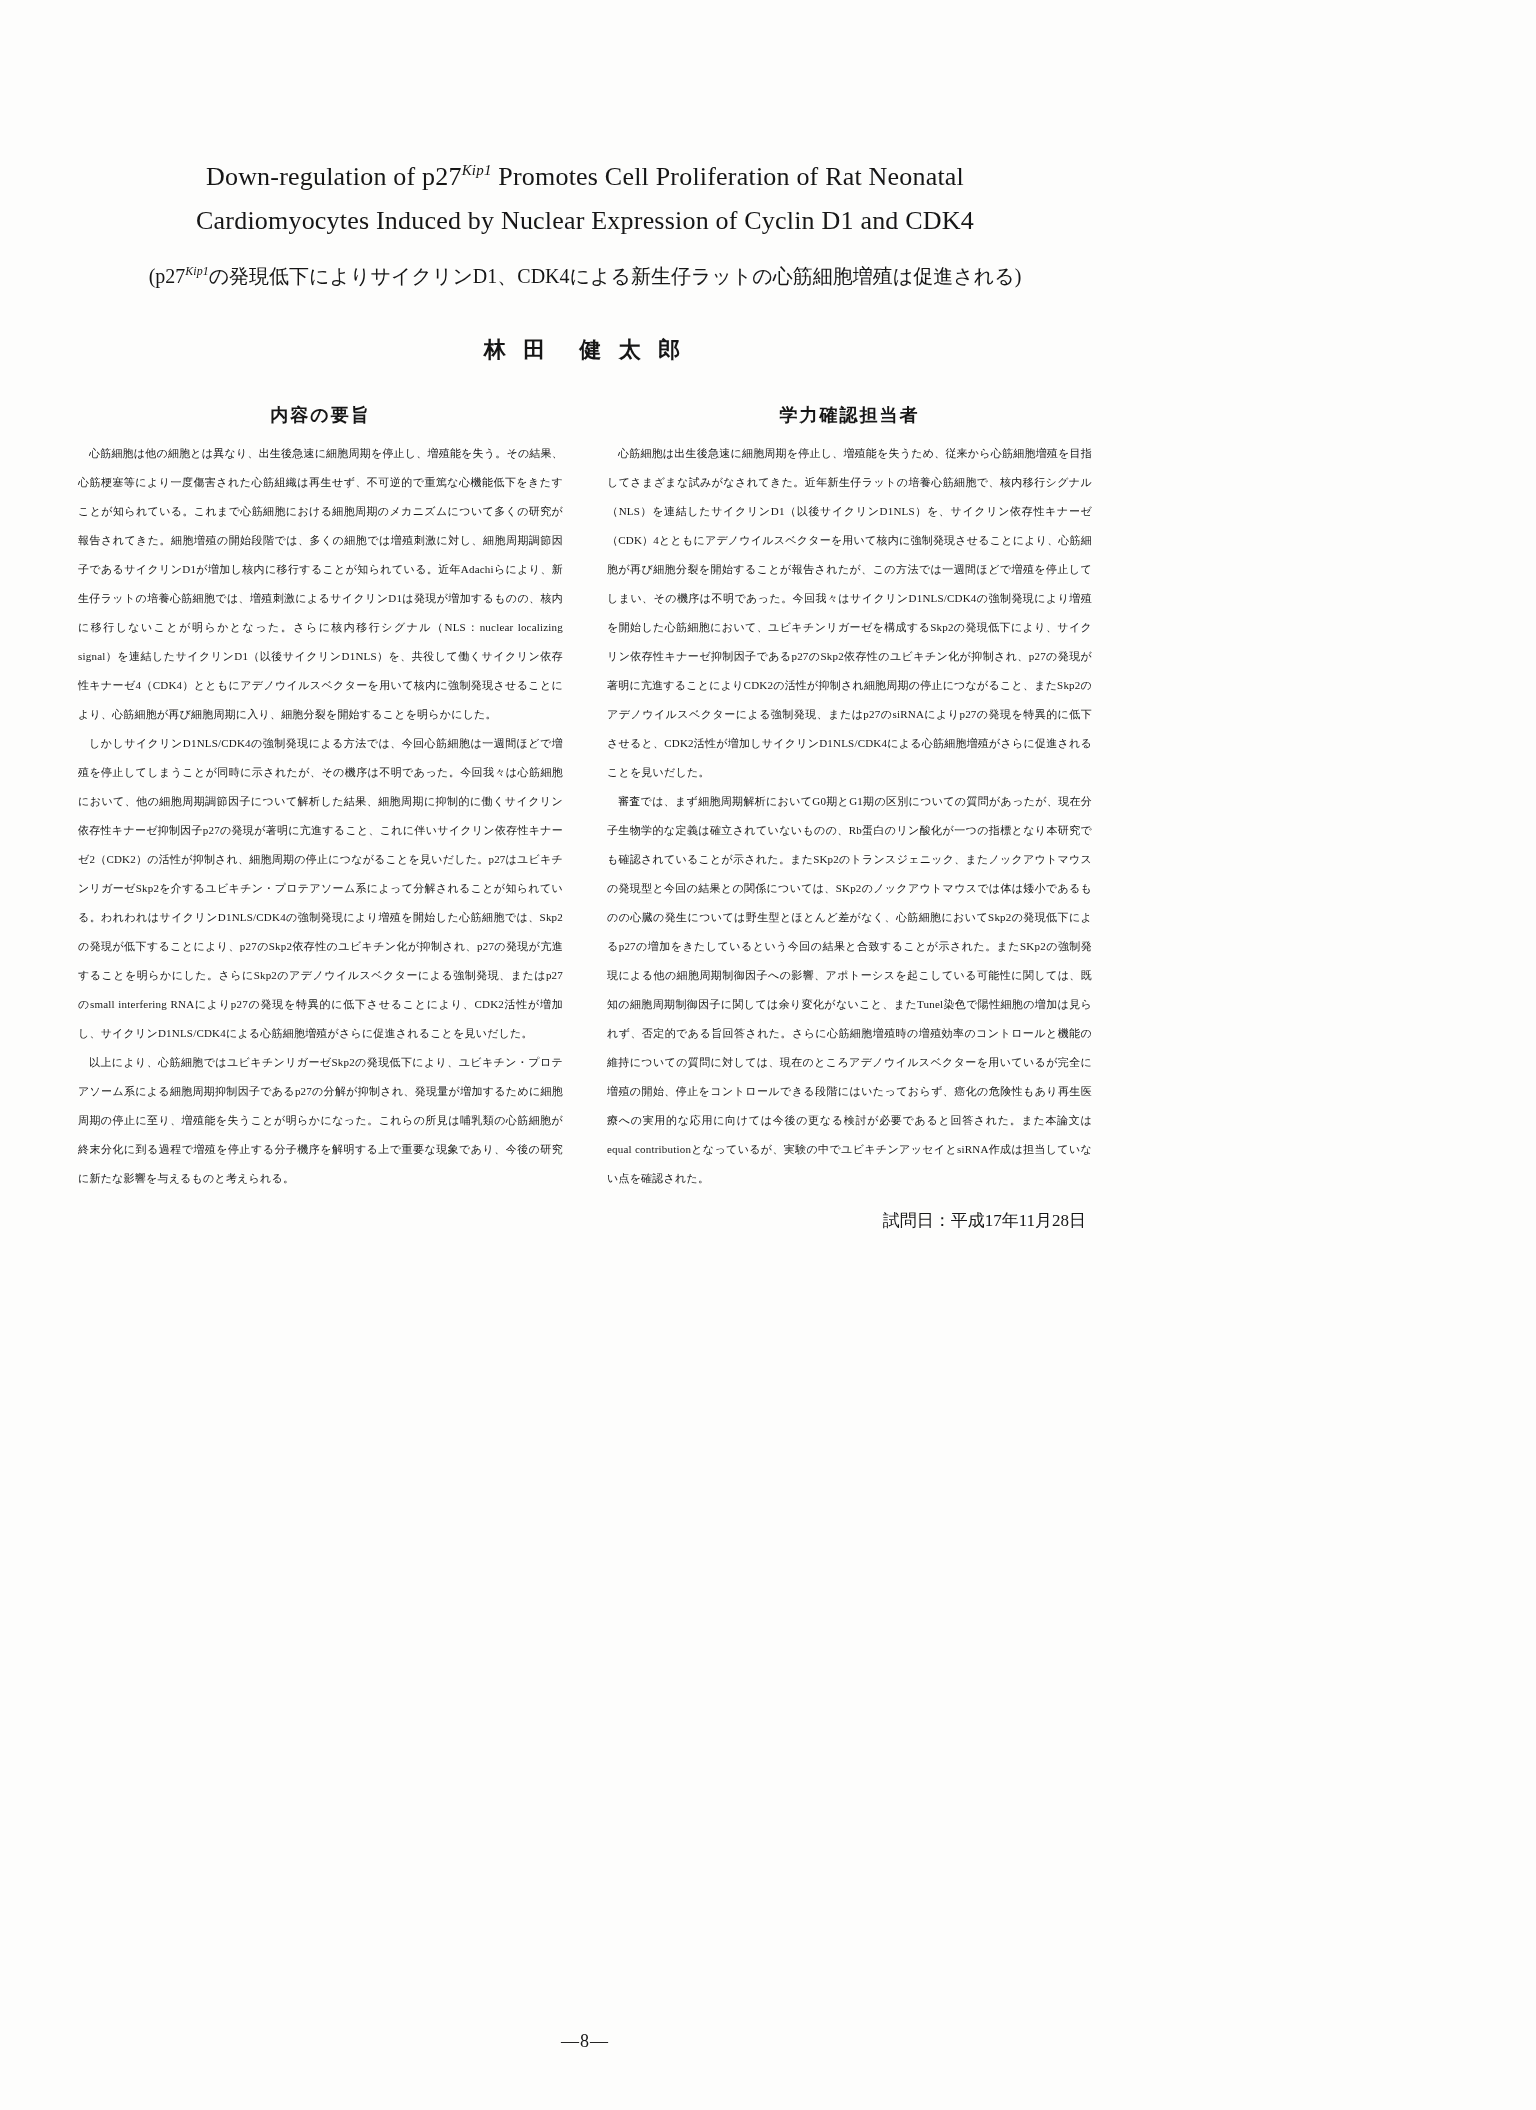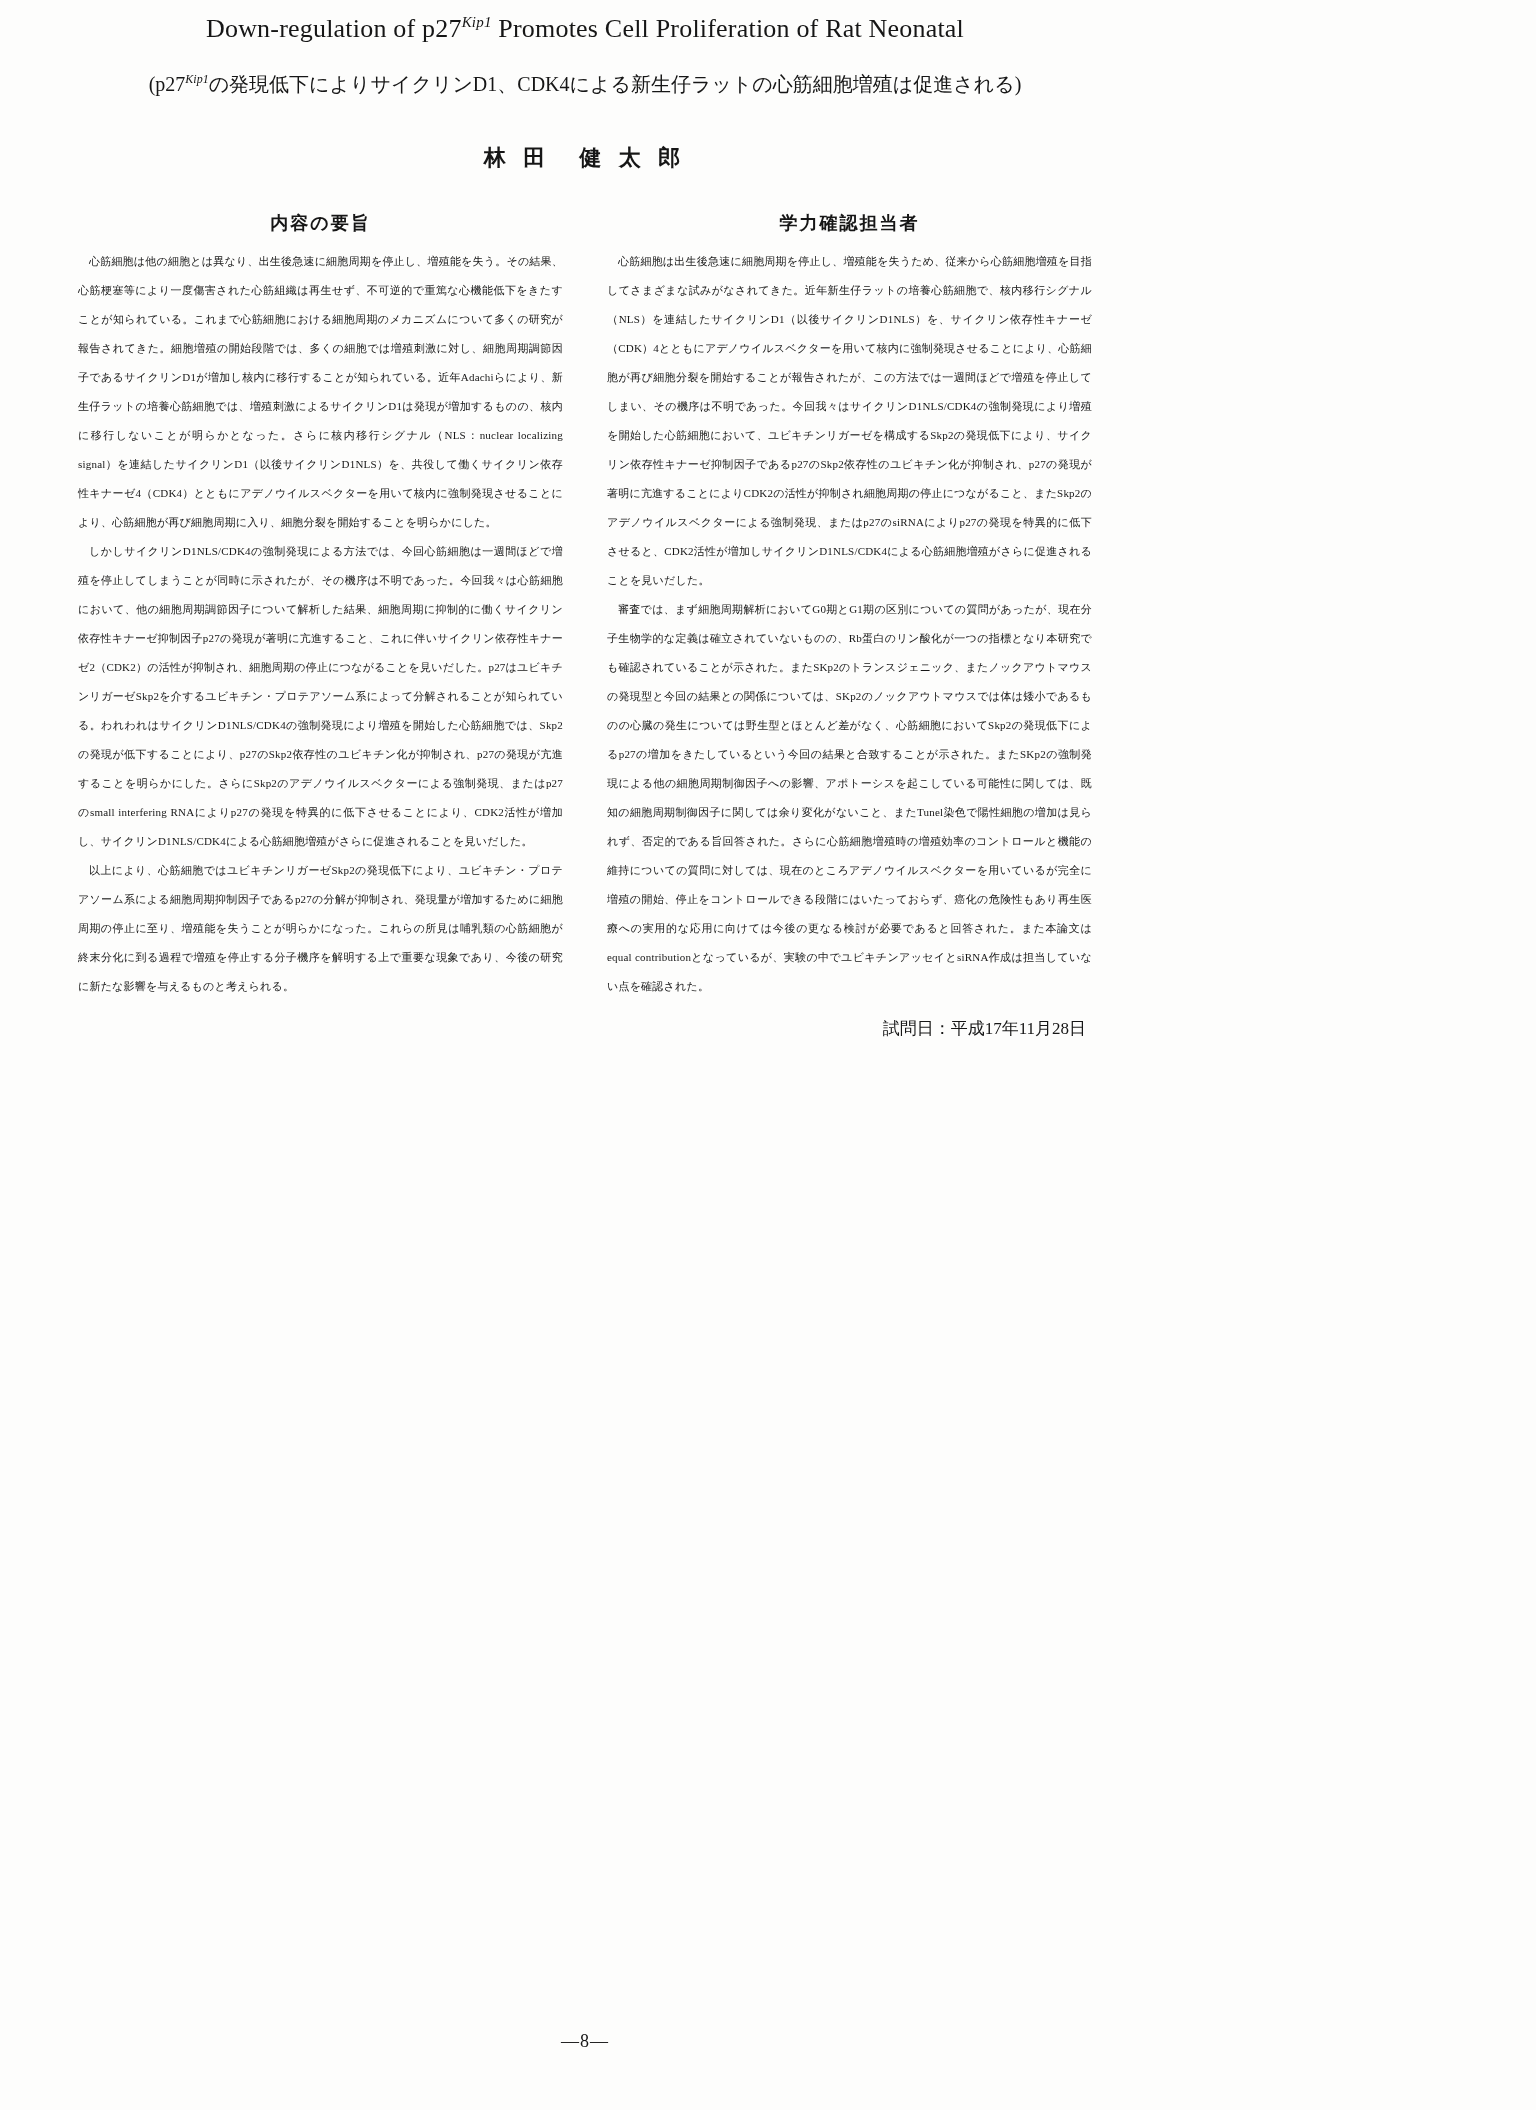--- a/index.html
+++ b/index.html
@@ -15,20 +15,21 @@
     background: #fdfdfc;
     color: #161616;
     font-family: "Liberation Serif", serif;
     overflow: hidden;
   }
   .content {
     position: absolute;
     top: 0;
     left: 78px;
     width: 1014px;
+    padding-top: 148px;
   }
   .title-block {
     text-align: center;
   }
   .title-line {
     font-size: 26px;
     line-height: 44px;
     letter-spacing: 0.2px;
     white-space: nowrap;
   }
@@ -108,20 +109,21 @@
   }
 </style>
 </head>
 <body>
 
 <div class="page">
   <div class="content">
 
     <div class="title-block">
       <div class="title-line"><span>Down-regulation of p27</span><sup><i>Kip1</i></sup><span> Promotes Cell Proliferation of Rat Neonatal</span></div>
+      <div class="title-line">Cardiomyocytes Induced by Nuclear Expression of Cyclin D1 and CDK4</div>
       <div class="subtitle"><span>(p27</span><sup>Kip1</sup><span>の発現低下によりサイクリンD1、CDK4による新生仔ラットの心筋細胞増殖は促進される)</span></div>
     </div>
 
     <div class="author">林 田　健 太 郎</div>
 
     <div class="columns">
 
       <div class="column">
         <div class="col-heading">内容の要旨</div>
         <p class="body-para">心筋細胞は他の細胞とは異なり、出生後急速に細胞周期を停止し、増殖能を失う。その結果、心筋梗塞等により一度傷害された心筋組織は再生せず、不可逆的で重篤な心機能低下をきたすことが知られている。これまで心筋細胞における細胞周期のメカニズムについて多くの研究が報告されてきた。細胞増殖の開始段階では、多くの細胞では増殖刺激に対し、細胞周期調節因子であるサイクリンD1が増加し核内に移行することが知られている。近年Adachiらにより、新生仔ラットの培養心筋細胞では、増殖刺激によるサイクリンD1は発現が増加するものの、核内に移行しないことが明らかとなった。さらに核内移行シグナル（NLS：nuclear localizing signal）を連結したサイクリンD1（以後サイクリンD1NLS）を、共役して働くサイクリン依存性キナーゼ4（CDK4）とともにアデノウイルスベクターを用いて核内に強制発現させることにより、心筋細胞が再び細胞周期に入り、細胞分裂を開始することを明らかにした。</p>

